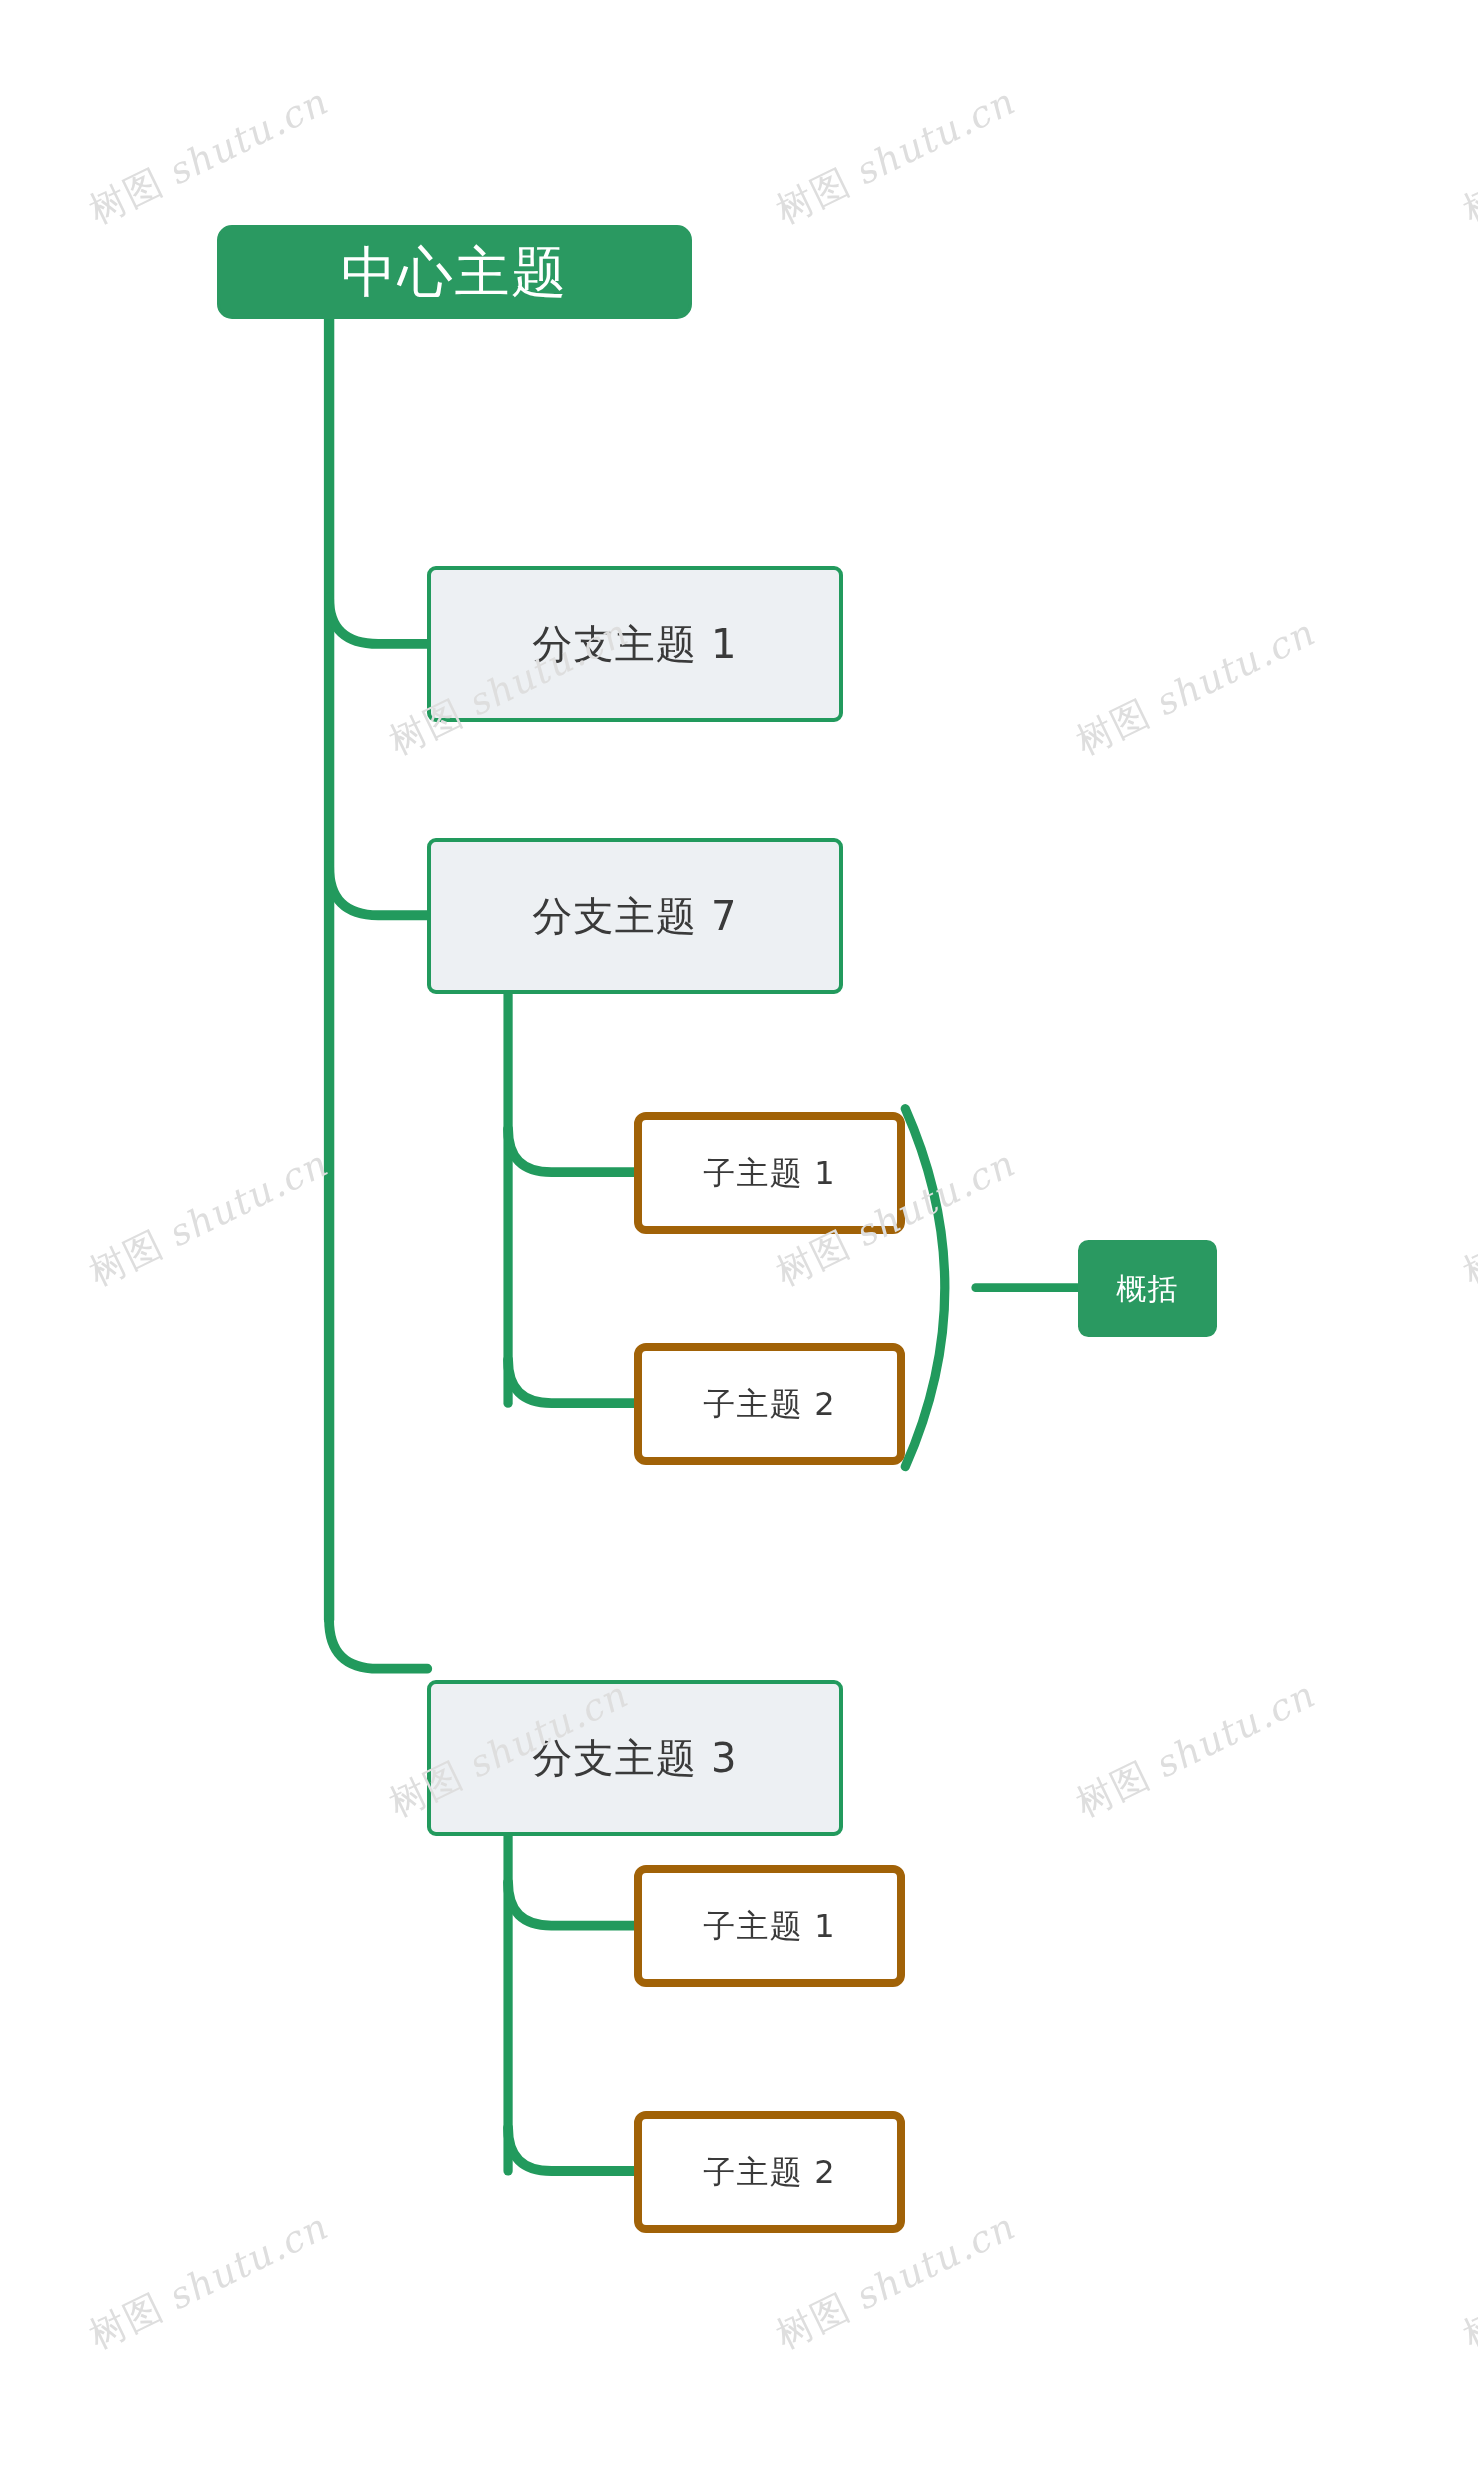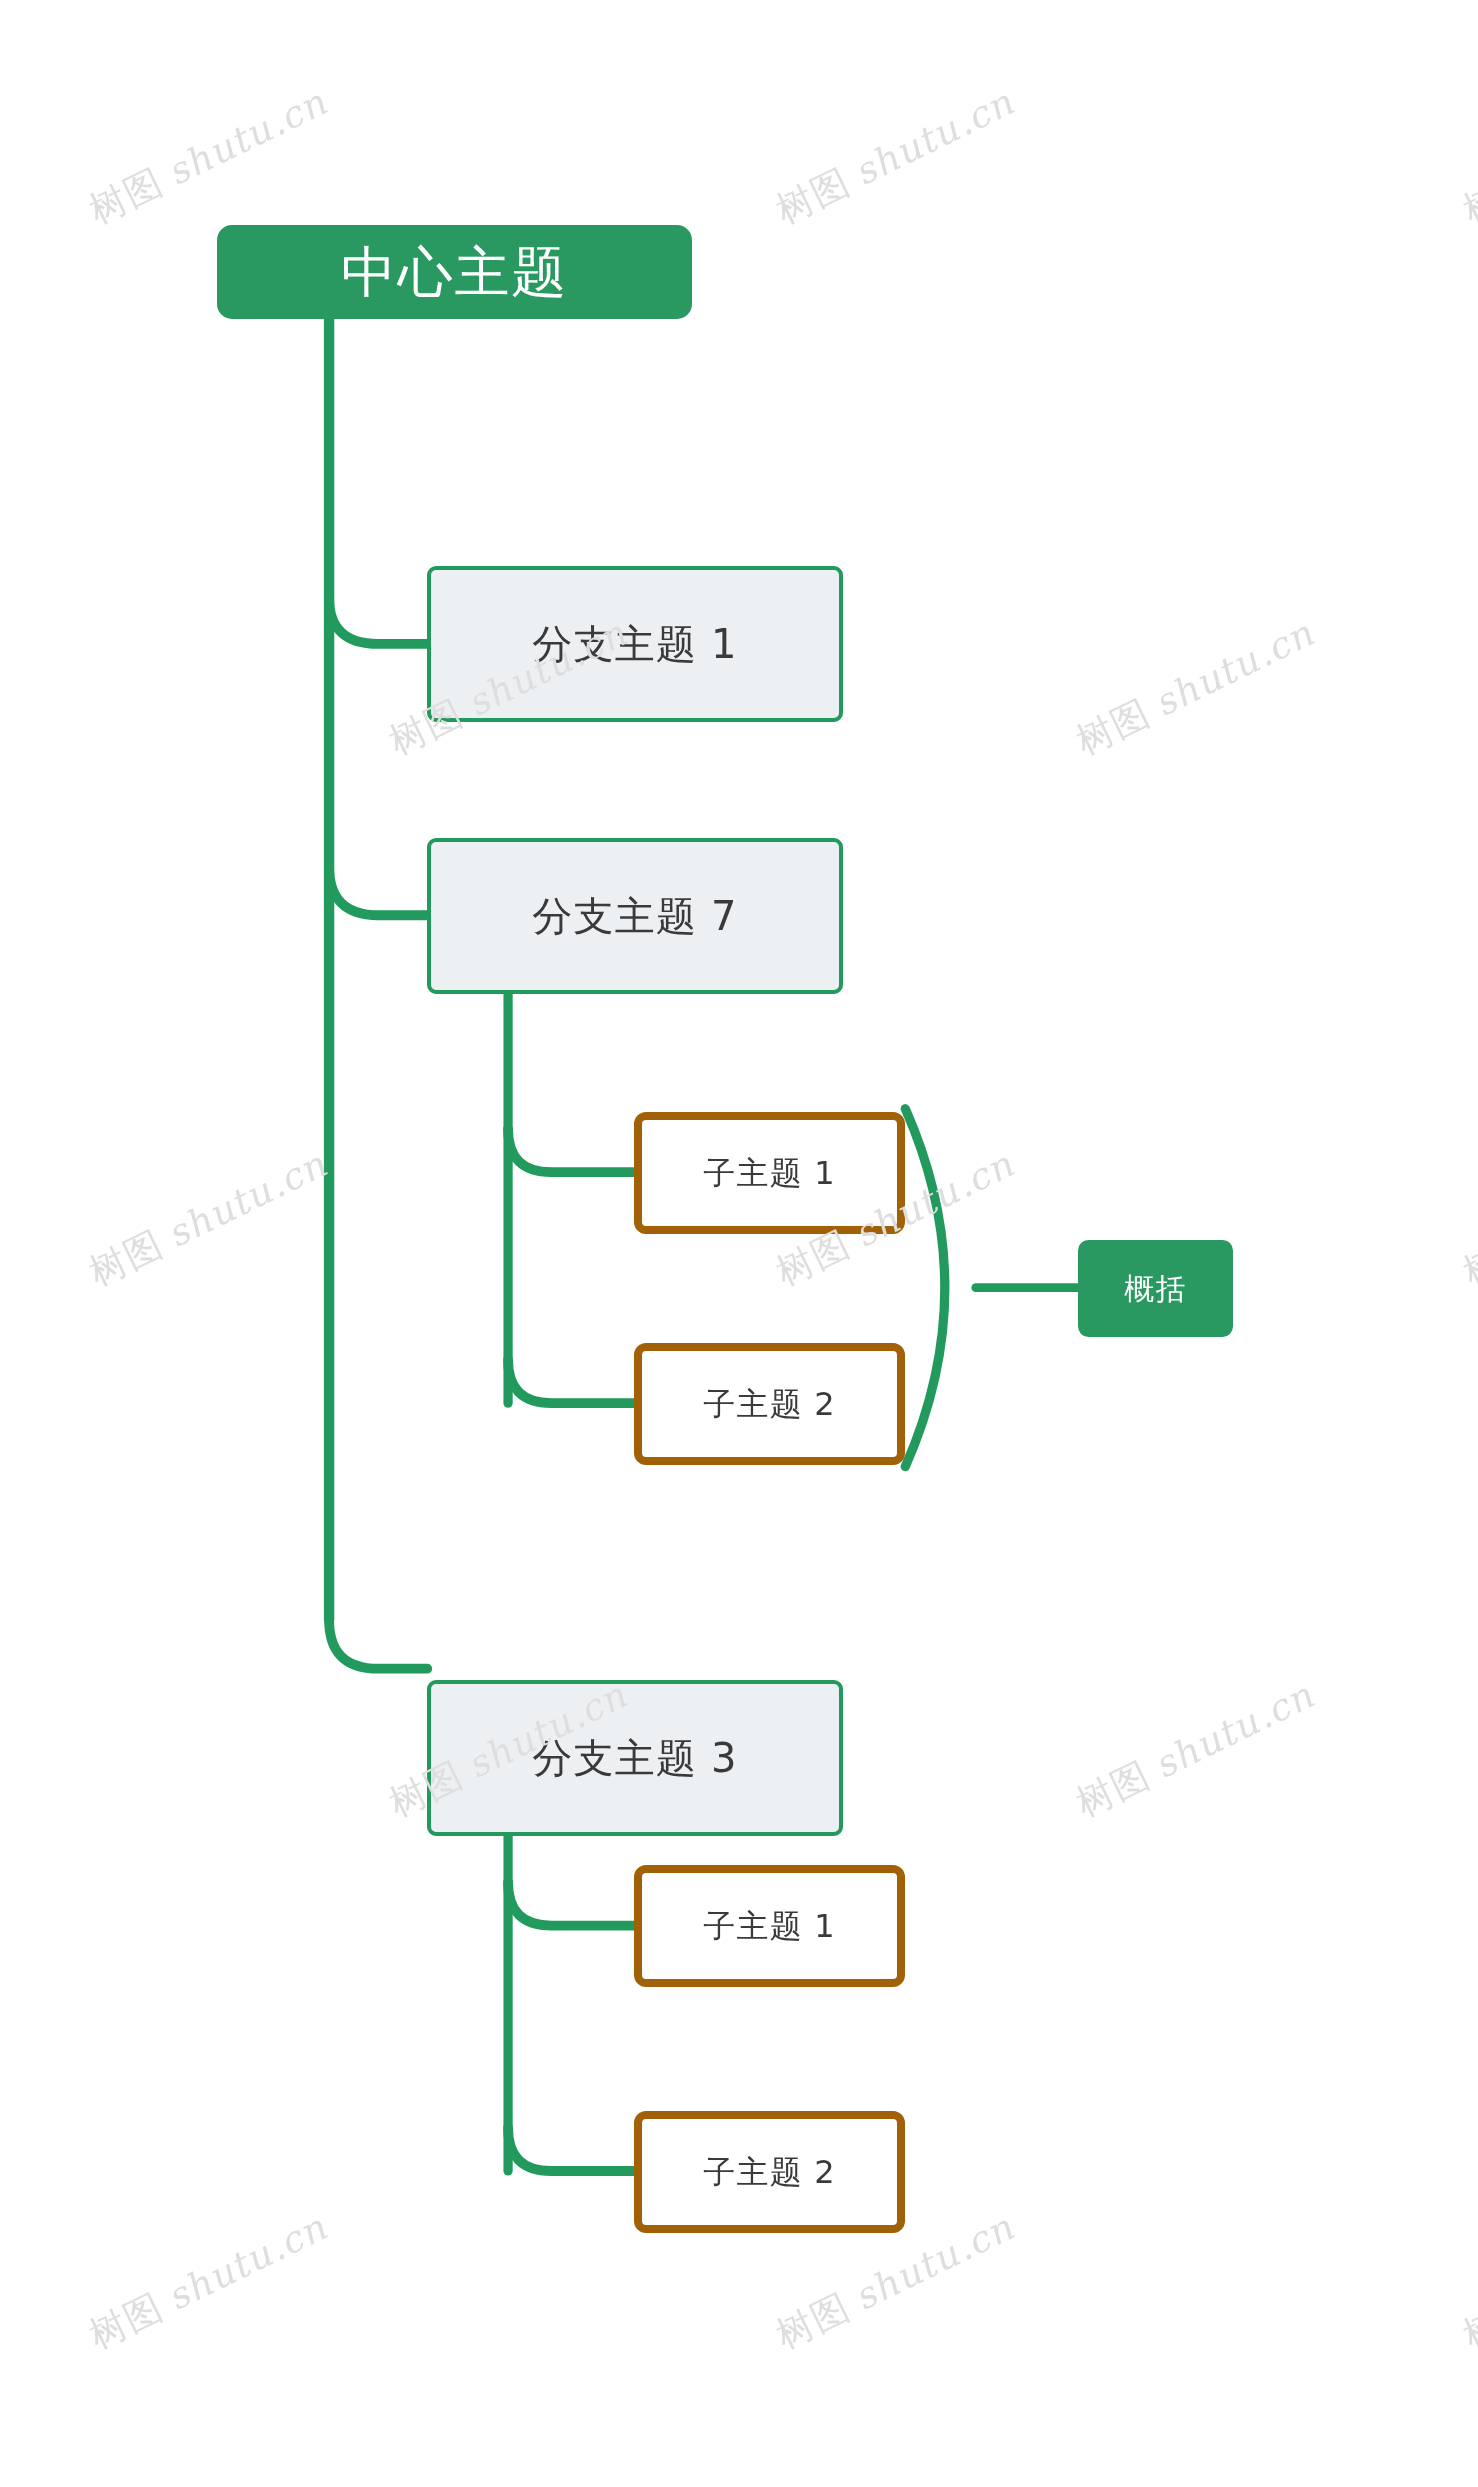--- a/index.html
+++ b/index.html
@@ -161,21 +161,21 @@
   </div>
 
   <div class="node node-sub" style="left:634px; top:1112px; width:271px; height:122px;">
     <span class="node-label">子主题 1</span>
   </div>
 
   <div class="node node-sub" style="left:634px; top:1343px; width:271px; height:122px;">
     <span class="node-label">子主题 2</span>
   </div>
 
-  <div class="node node-summary" style="left:1078px; top:1240px; width:155px; height:97px;">
+  <div class="node node-summary" style="left:1078px; top:1240px; width:139px; height:97px;">
     <span class="node-label">概括</span>
   </div>
 
   <div class="node node-branch" style="left:427px; top:1680px; width:416px; height:156px;">
     <span class="node-label">分支主题 3</span>
   </div>
 
   <div class="node node-sub" style="left:634px; top:1865px; width:271px; height:122px;">
     <span class="node-label">子主题 1</span>
   </div>

